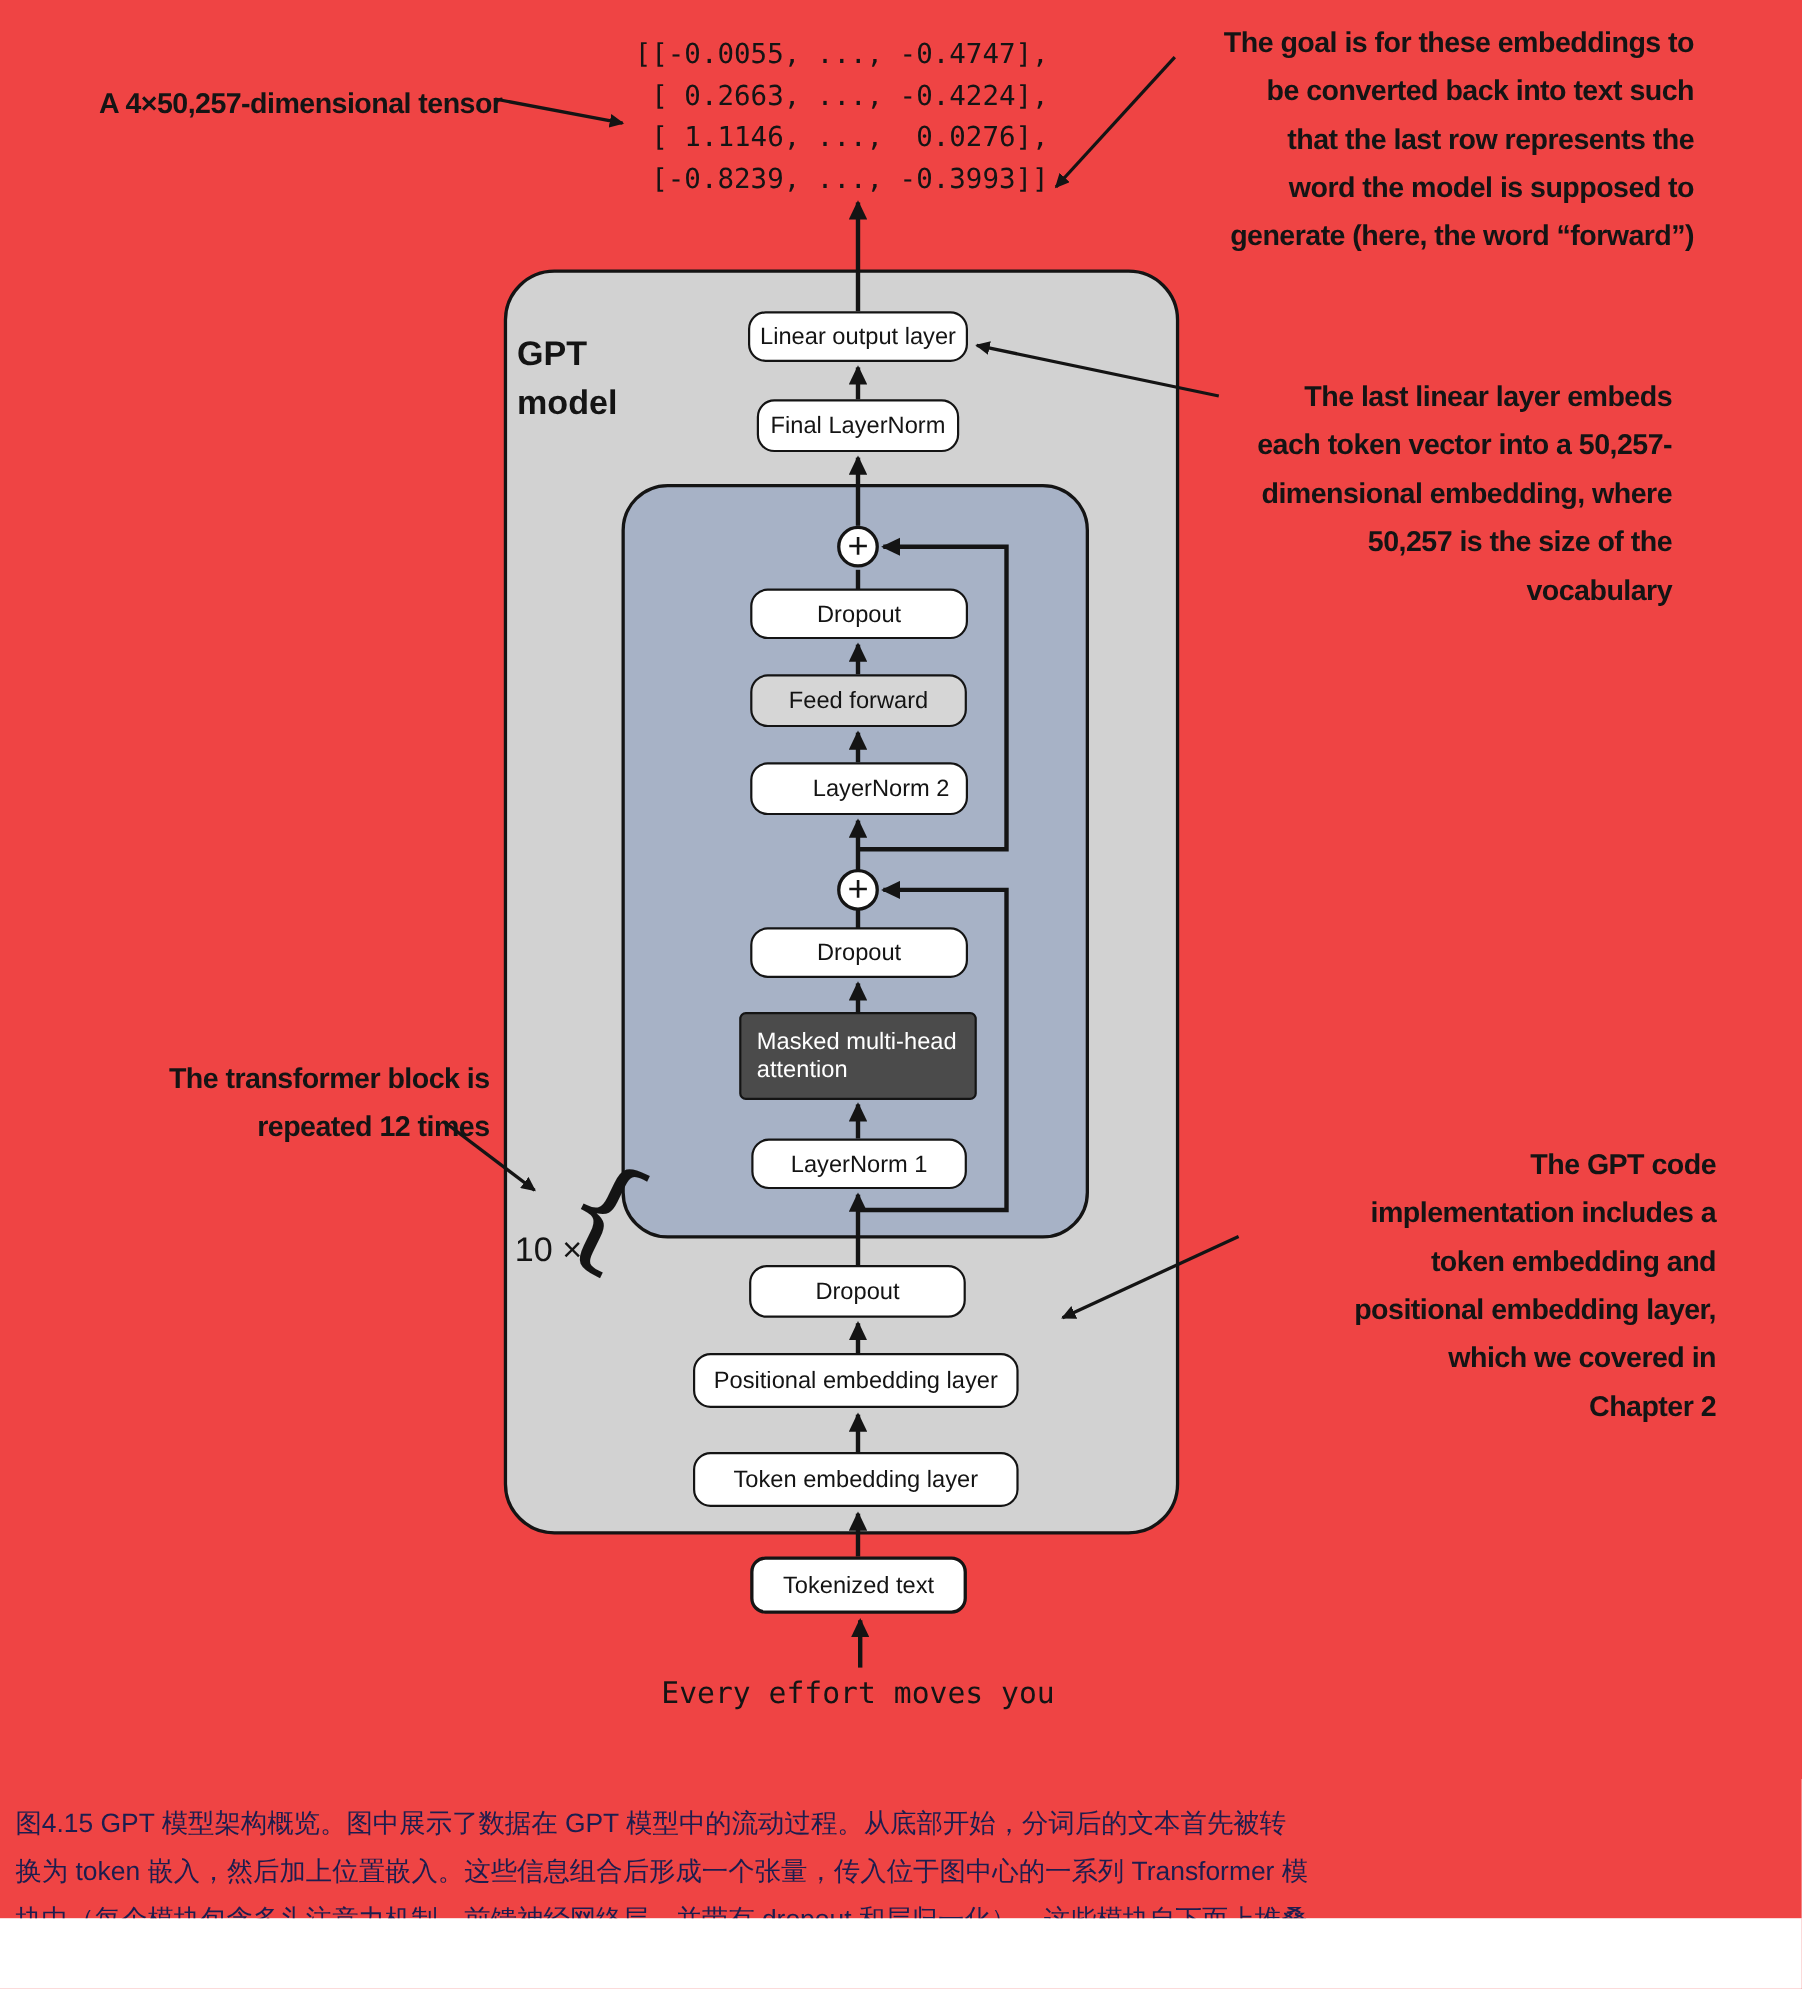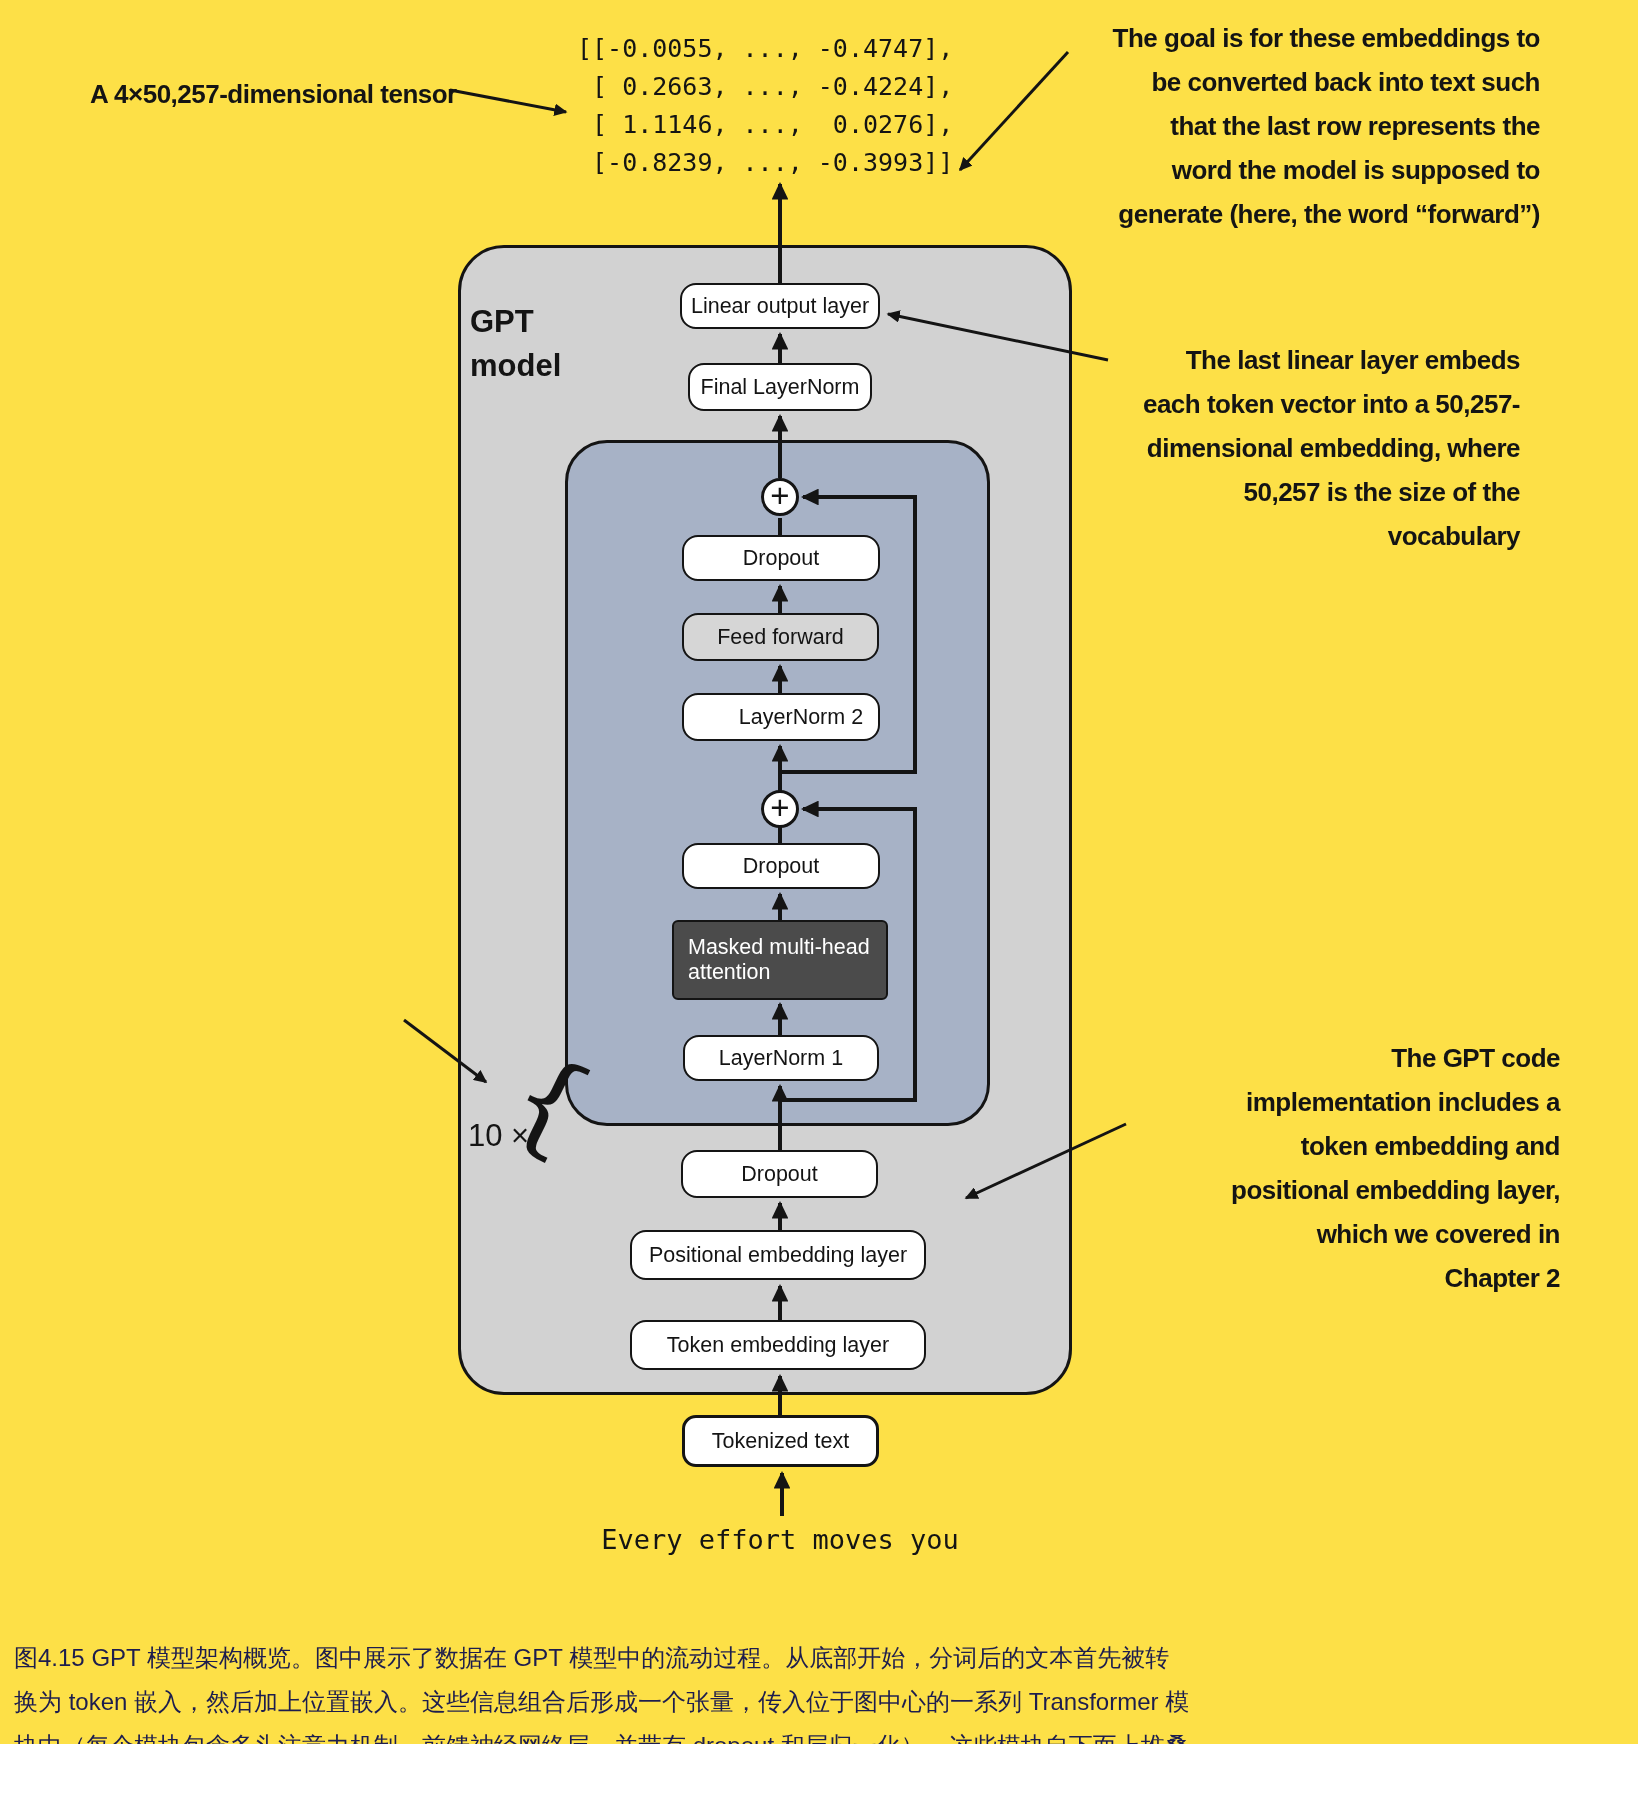--- a/index.html
+++ b/index.html
@@ -1,16 +1,16 @@
 <!DOCTYPE html>
 <html style="--outer_box: #d2d2d2; --transformer_block: #a7b2c6; --feed_forward_box: #d6d6d6; --attention_box: #4b4b4b; --caption_text: #1d1d4e; --line: #141414;"><head>
 <meta charset="utf-8">
 <style>
   html,body{margin:0;padding:0;background:#fff;}
-  .page{position:relative;width:1638px;height:1744px;background:#fde047;overflow:hidden;
+  .page{position:relative;width:1638px;height:1744px;background:#ef4444;overflow:hidden;
         font-family:"Liberation Sans",sans-serif;color:#141414;}
   svg.arrows{position:absolute;left:0;top:0;z-index:3;pointer-events:none;}
 
   
   .outer-box{position:absolute;left:458px;top:245px;width:614px;height:1150px;
              background:var(--outer_box,#d2d2d2);border:3px solid #141414;border-radius:46px;
              box-sizing:border-box;z-index:1;}
   .blue-box{position:absolute;left:565px;top:440px;width:425px;height:686px;
             background:var(--transformer_block,#a7b2c6);border:3px solid #141414;border-radius:42px;
             box-sizing:border-box;z-index:2;}
@@ -115,20 +115,22 @@
   <div class="ann" id="ann-goal">The goal is for these embeddings to
 be converted back into text such
 that the last row represents the
 word the model is supposed to
 generate (here, the word “forward”)</div>
   <div class="ann" id="ann-linear">The last linear layer embeds
 each token vector into a 50,257-
 dimensional embedding, where
 50,257 is the size of the
 vocabulary</div>
+  <div class="ann" id="ann-repeat">The transformer block is
+repeated 12 times</div>
   <div class="ann" id="ann-gptcode">The GPT code
 implementation includes a
 token embedding and
 positional embedding layer,
 which we covered in
 Chapter 2</div>
 
   <div class="gpt-title">GPT
 model</div>
 

